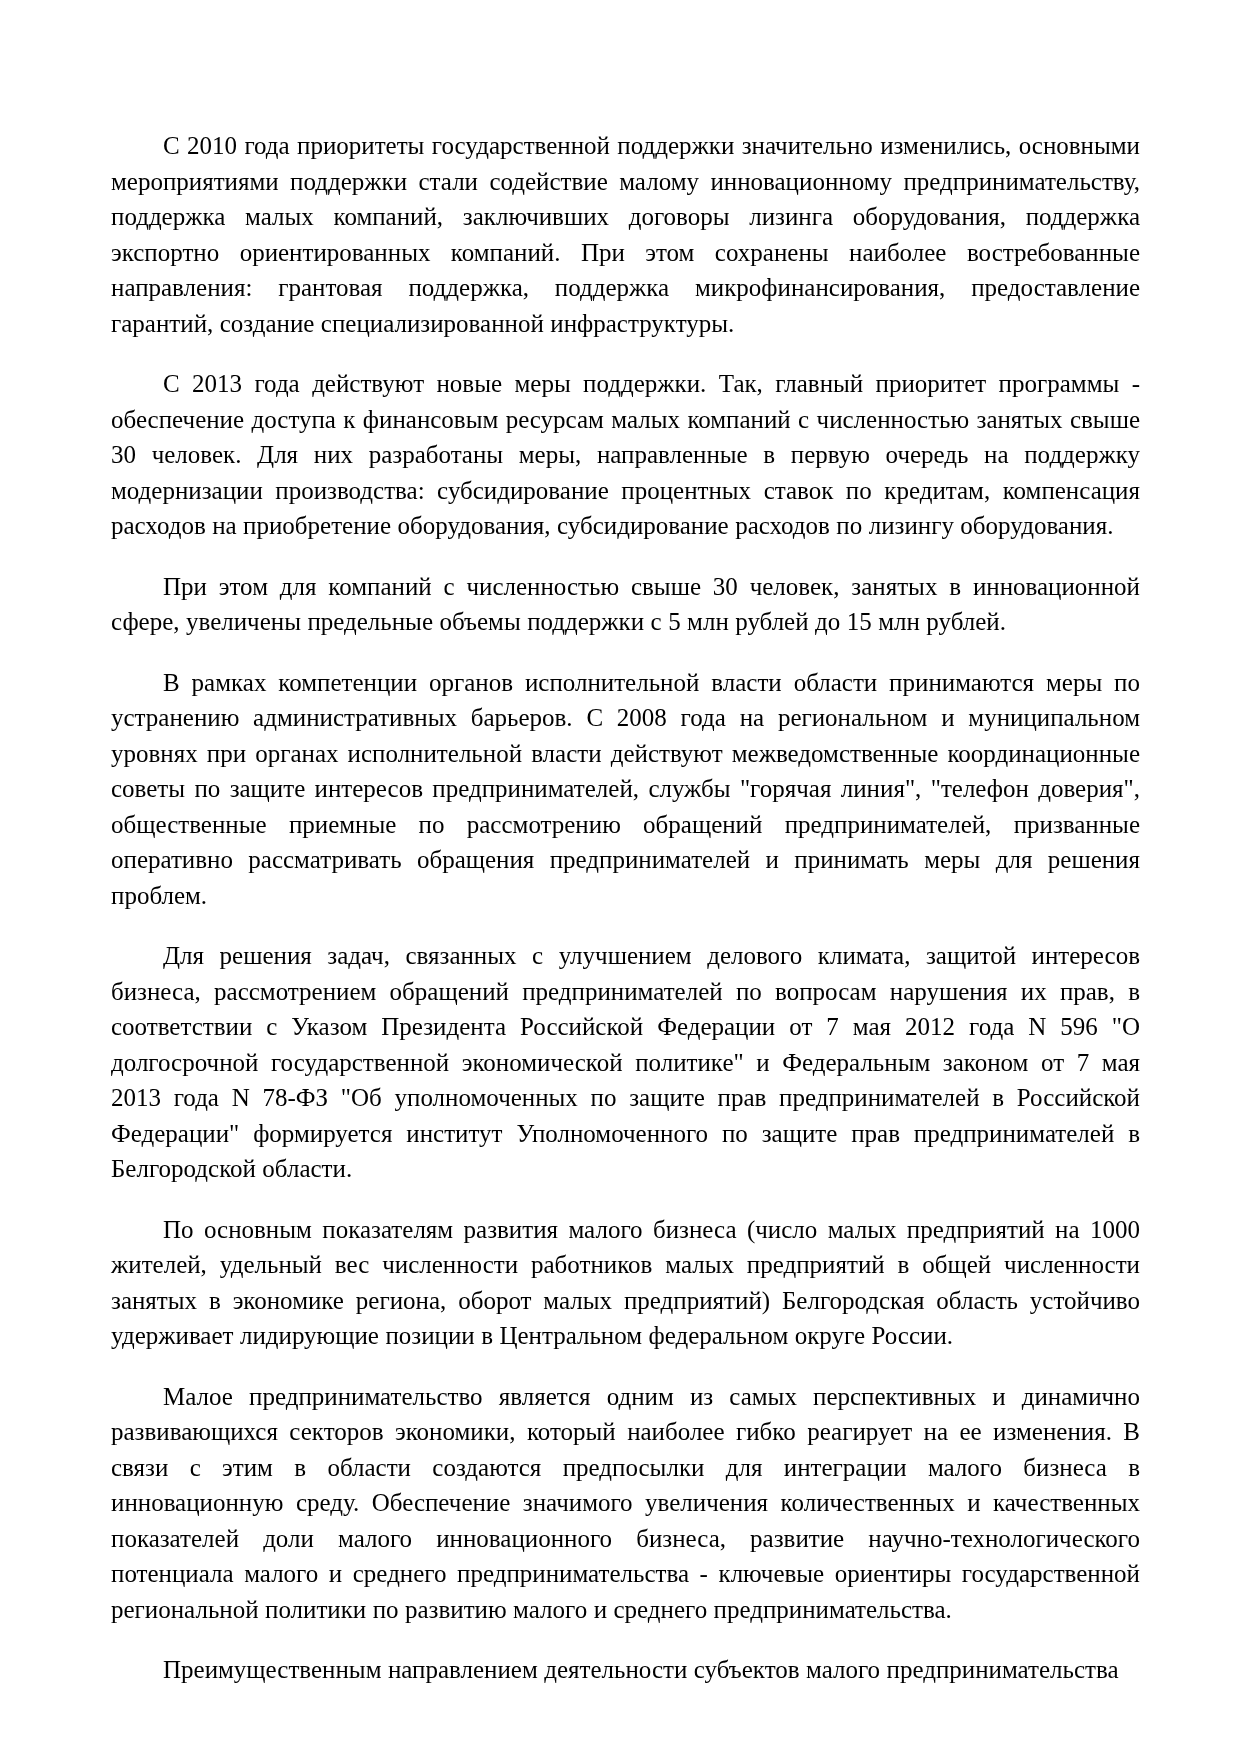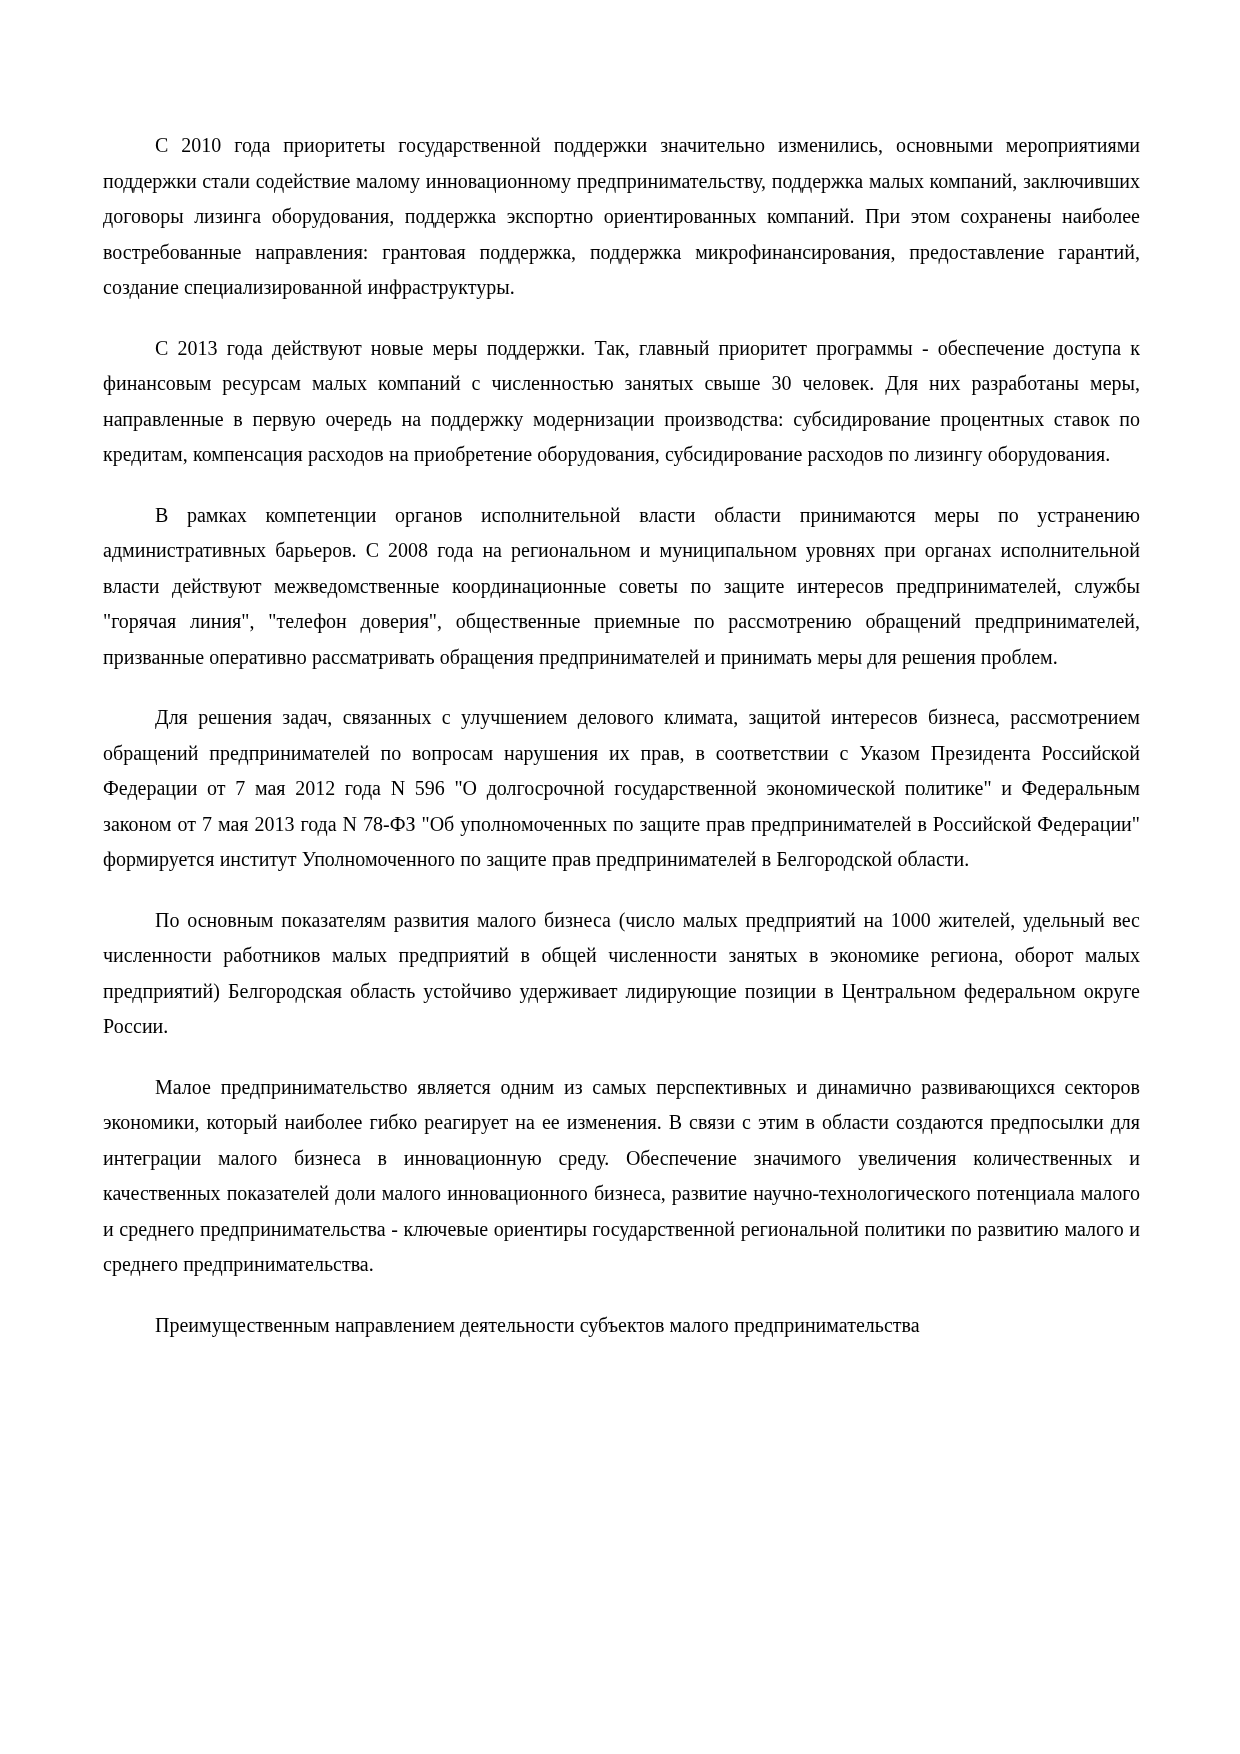--- a/index.html
+++ b/index.html
@@ -20,41 +20,42 @@
     box-sizing: border-box;
     overflow: hidden;
   }
   .text-column {
     position: absolute;
     left: 103px;
     top: 128px;
     width: 1037px;
   }
   p.para {
-    margin: 0 0 25px 0;
-    font-size: 20px;
+    margin: 0 0 25px 8px;
+    font-size: 25px;
     line-height: 35.5px;
     text-align: justify;
     text-justify: inter-word;
     text-indent: 52px;
     word-spacing: 0.2px;
     hyphens: none;
     -webkit-hyphens: none;
   }
   p.para:last-child {
     margin-bottom: 0;
   }
   
 </style>
 </head>
 <body>
 
 <div class="page">
   <div class="text-column">
     <p class="para">С 2010 года приоритеты государственной поддержки значительно изменились, основными мероприятиями поддержки стали содействие малому инновационному предпринимательству, поддержка малых компаний, заключивших договоры лизинга оборудования, поддержка экспортно ориентированных компаний. При этом сохранены наиболее востребованные направления: грантовая поддержка, поддержка микрофинансирования, предоставление гарантий, создание специализированной инфраструктуры.</p>
     <p class="para">С 2013 года действуют новые меры поддержки. Так, главный приоритет программы - обеспечение доступа к финансовым ресурсам малых компаний с численностью занятых свыше 30 человек. Для них разработаны меры, направленные в первую очередь на поддержку модернизации производства: субсидирование процентных ставок по кредитам, компенсация расходов на приобретение оборудования, субсидирование расходов по лизингу оборудования.</p>
+    <p class="para">При этом для компаний с численностью свыше 30 человек, занятых в инновационной сфере, увеличены предельные объемы поддержки с 5 млн рублей до 15 млн рублей.</p>
     <p class="para">В рамках компетенции органов исполнительной власти области принимаются меры по устранению административных барьеров. С 2008 года на региональном и муниципальном уровнях при органах исполнительной власти действуют межведомственные координационные советы по защите интересов предпринимателей, службы "горячая линия", "телефон доверия", общественные приемные по рассмотрению обращений предпринимателей, призванные оперативно рассматривать обращения предпринимателей и принимать меры для решения проблем.</p>
     <p class="para">Для решения задач, связанных с улучшением делового климата, защитой интересов бизнеса, рассмотрением обращений предпринимателей по вопросам нарушения их прав, в соответствии с Указом Президента Российской Федерации от 7 мая 2012 года N 596 "О долгосрочной государственной экономической политике" и Федеральным законом от 7 мая 2013 года N 78-ФЗ "Об уполномоченных по защите прав предпринимателей в Российской Федерации" формируется институт Уполномоченного по защите прав предпринимателей в Белгородской области.</p>
     <p class="para">По основным показателям развития малого бизнеса (число малых предприятий на 1000 жителей, удельный вес численности работников малых предприятий в общей численности занятых в экономике региона, оборот малых предприятий) Белгородская область устойчиво удерживает лидирующие позиции в Центральном федеральном округе России.</p>
     <p class="para">Малое предпринимательство является одним из самых перспективных и динамично развивающихся секторов экономики, который наиболее гибко реагирует на ее изменения. В связи с этим в области создаются предпосылки для интеграции малого бизнеса в инновационную среду. Обеспечение значимого увеличения количественных и качественных показателей доли малого инновационного бизнеса, развитие научно-технологического потенциала малого и среднего предпринимательства - ключевые ориентиры государственной региональной политики по развитию малого и среднего предпринимательства.</p>
     <p class="para">Преимущественным направлением деятельности субъектов малого предпринимательства</p>
   </div>
 </div>
 
 </body></html>

